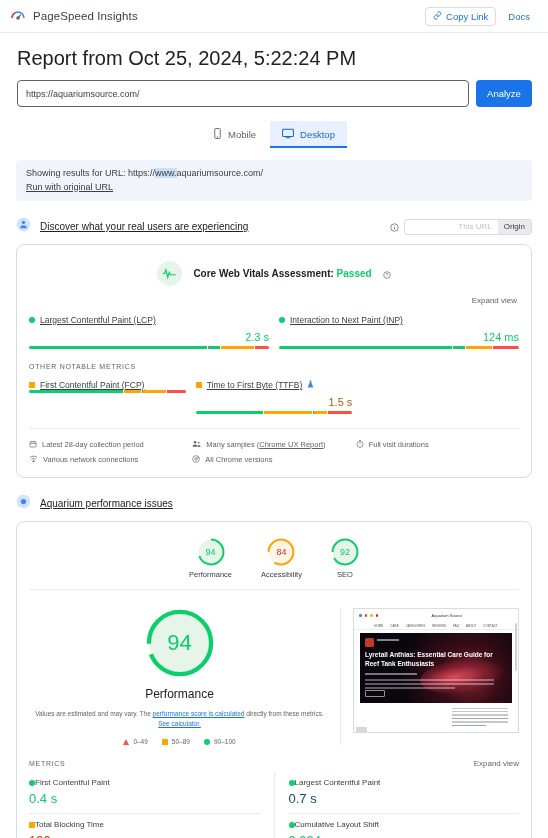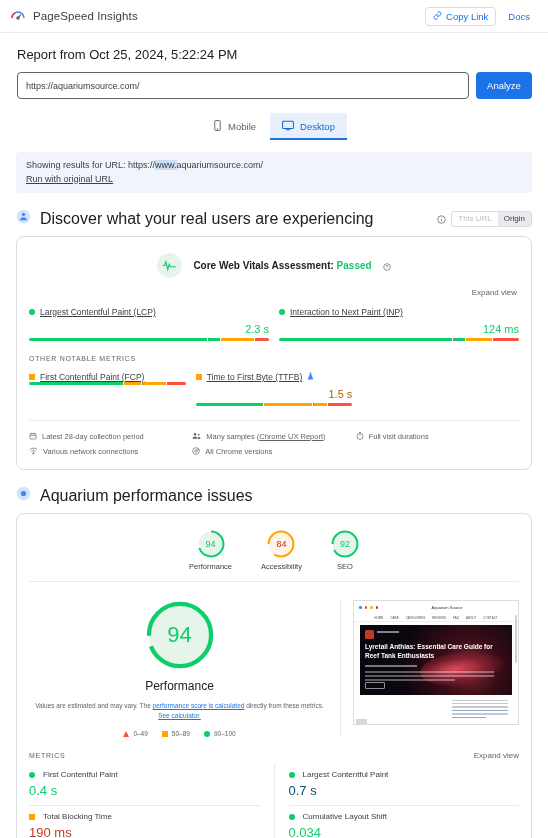--- a/index.html
+++ b/index.html
@@ -24,21 +24,21 @@
   .topbar-right { margin-left: auto; display: flex; align-items: center; gap: 4px; }
   .copy-link {
     display: flex; align-items: center; gap: 4px;
     border: 1px solid #dadce0; border-radius: 4px;
     padding: 3px 7px; font-size: 9.5px; color: #1a73e8;
     background: #fff; cursor: pointer;
   }
   .docs-link { font-size: 9.5px; color: #1a73e8; padding: 3px 8px; cursor: pointer; }
 
   .report-title {
-    font-size: 13px; color: #202124;
+    font-size: 20px; color: #202124;
     margin: 14px 0 10px 17px; font-weight: 400;
   }
 
   
   .url-row { display: flex; gap: 7px; margin: 0 0 0 17px; padding-right: 16px; }
   .url-input {
     flex: 1; height: 27px;
     border: 1px solid #5f6368; border-radius: 4px;
     padding: 0 8px; font-size: 9px; color: #3c4043;
     font-family: "Liberation Sans", sans-serif;
@@ -70,24 +70,24 @@
     font-size: 9px; color: #3c4043; line-height: 1.5;
   }
   .hl { background: #c9def7; }
   .banner a { color: #3c4043; text-decoration: underline; }
 
   
   .section-head {
     display: flex; align-items: center; gap: 9px;
     margin: 16px 16px 8px 16px;
   }
-  .section-head .stitle { font-size: 16px; color: #202124; }
+  .section-head .stitle { font-size: 10px; color: #202124; text-decoration: underline; }
   .sh-right { margin-left: auto; display: flex; align-items: center; gap: 5px; }
   .seg {
-    display: flex; border: 1px solid #dadce0; border-radius: 3px; overflow: hidden;
+    display: flex; border: 1px solid #dadce0; border-radius: 3px; overflow: hidden; padding-left: 47px;
   }
   .seg div { font-size: 8px; padding: 2.5px 6px; color: #3c4043; cursor: pointer; background: #fff; }
   .seg div.disabled { color: #bdc1c6; }
   .seg div.sel { background: #e8eaed; }
 
   
   .card {
     border: 1px solid #dadce0; border-radius: 8px;
     margin: 0 16px; background: #fff;
   }
@@ -228,21 +228,21 @@
     font-size: 7px; color: #5f6368; letter-spacing: .7px;
   }
   .metrics-head .ev { margin-left: auto; font-size: 8px; color: #5f6368; cursor: pointer; }
 
   .mlist { display: flex; padding: 0 12px 6px 12px; }
   .mlist .col { flex: 1; }
   .mlist .col.left { padding-right: 14px; border-right: 1px solid #e8eaed; }
   .mlist .col.right { padding-left: 14px; }
   .mrow { padding: 6px 0 7px 0; border-top: 1px solid #e8eaed; }
   .mrow:first-child { border-top: none; }
-  .mrow .t { display: flex; align-items: center; gap: 8px; font-size: 8px; color: #3c4043; }
+  .mrow .t { display: flex; align-items: center; gap: 0; font-size: 8px; color: #3c4043; }
   .mrow .v { font-size: 13px; margin-top: 4px; }
 </style>
 </head>
 <body>
 
 <div class="topbar">
   <div class="brand">
     <span>
       <svg width="16" height="16" viewBox="0 0 24 24">
         <path d="M3 18a9 9 0 0 1 18 0" fill="none" stroke="#4285f4" stroke-width="2.4"></path>

